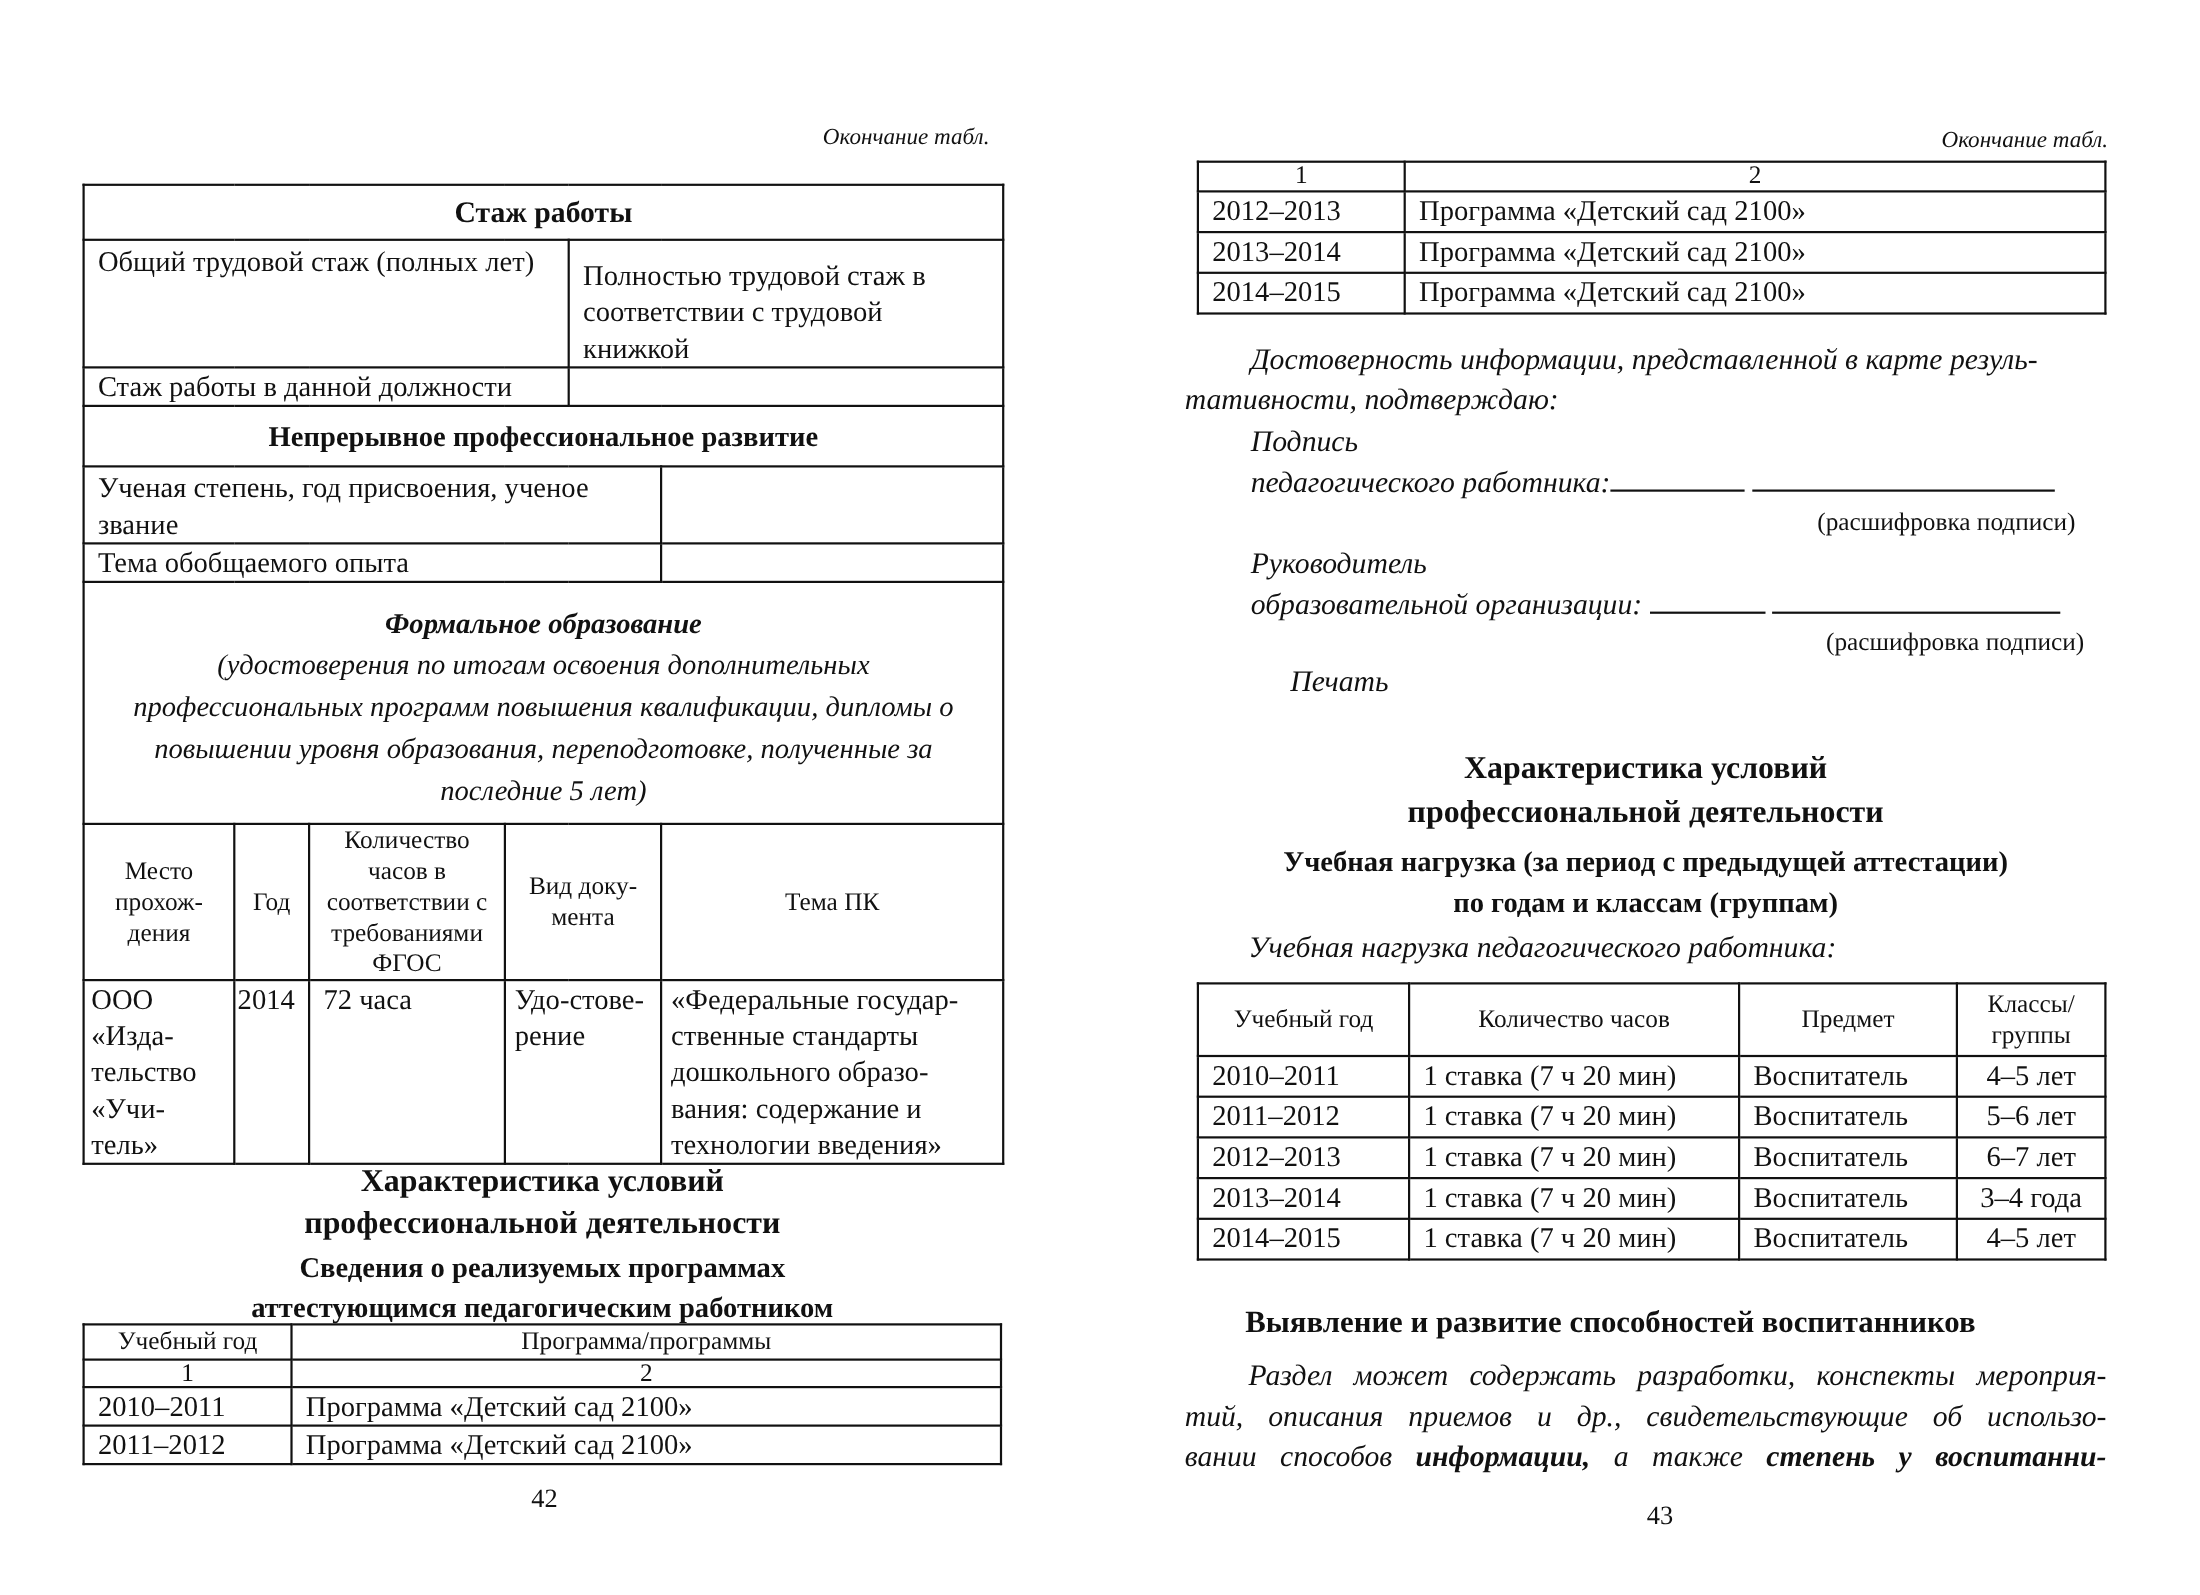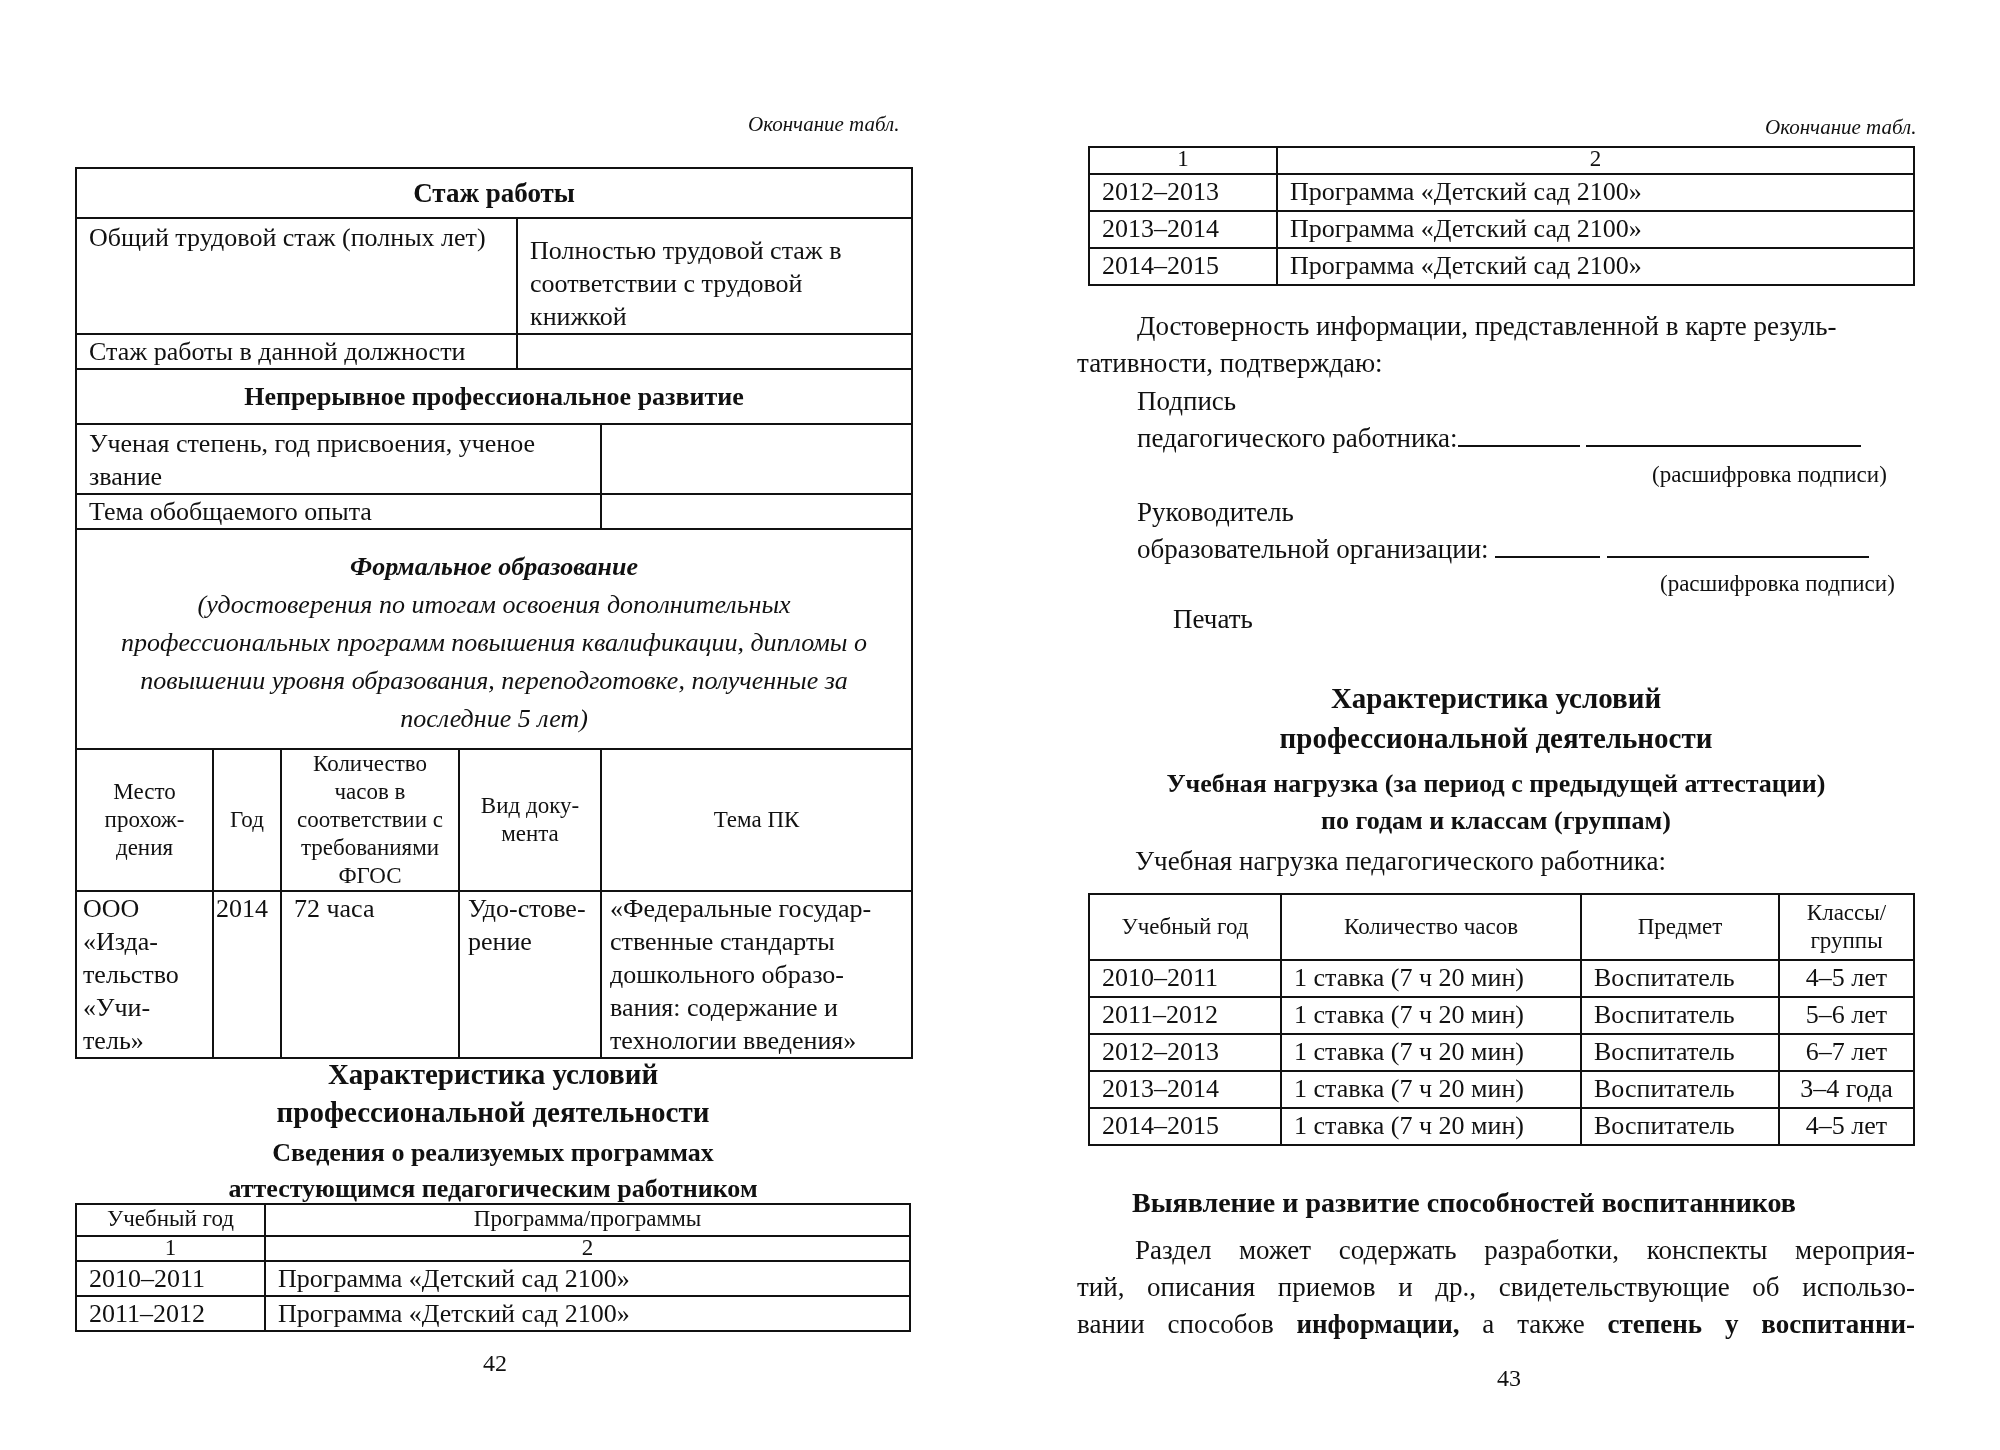--- a/index.html
+++ b/index.html
@@ -8,21 +8,21 @@
   .abs { position: absolute; }
   .cont { position: absolute; font-size: 21px; font-style: italic; }
   table { border-collapse: collapse; position: absolute; table-layout: fixed; }
   td, th { border: 2px solid #111; padding: 0 12px; vertical-align: top; font-weight: normal;
            font-size: 26px; line-height: 33px; }
   .b { font-weight: bold; }
   .c { text-align: center; }
   .mid { vertical-align: middle; }
   .sm { font-size: 23px; line-height: 28px; }
   .head { position: absolute; text-align: center; font-weight: bold; font-size: 28px; line-height: 38px; }
-  .txt { position: absolute; font-size: 27px; line-height: 37px; }
+  .txt { position: absolute; font-size: 27px; line-height: 37px; font-style: italic; }
   .pn { position: absolute; font-size: 24px; }
   .sigline { display: inline-block; border-bottom: 2px solid #111; height: 24px; vertical-align: baseline; }
 </style>
 </head>
 <body>
 
 <div>
 
   <div class="cont" style="left:748px; top:112px;">Окончание табл.</div>
 

